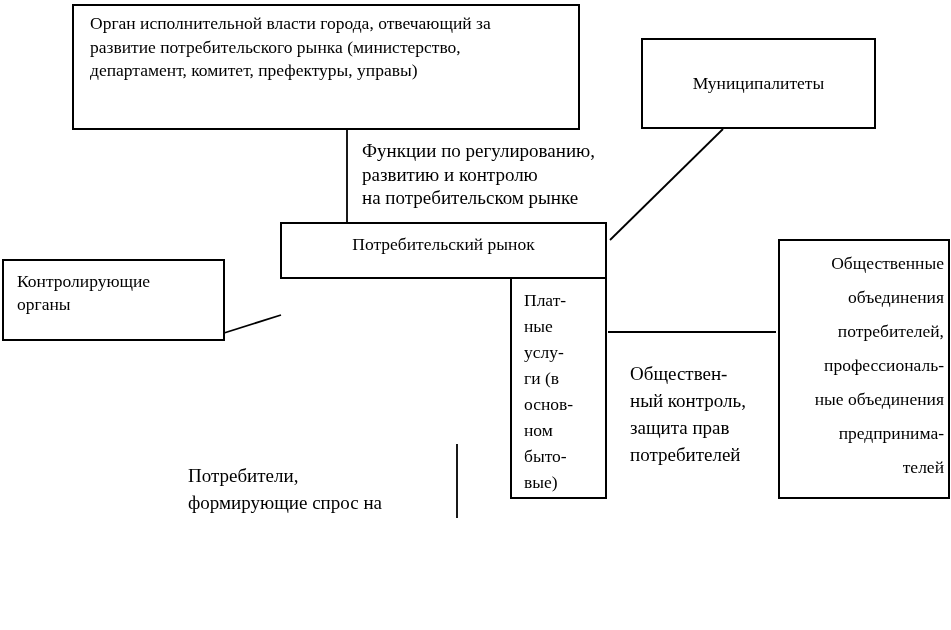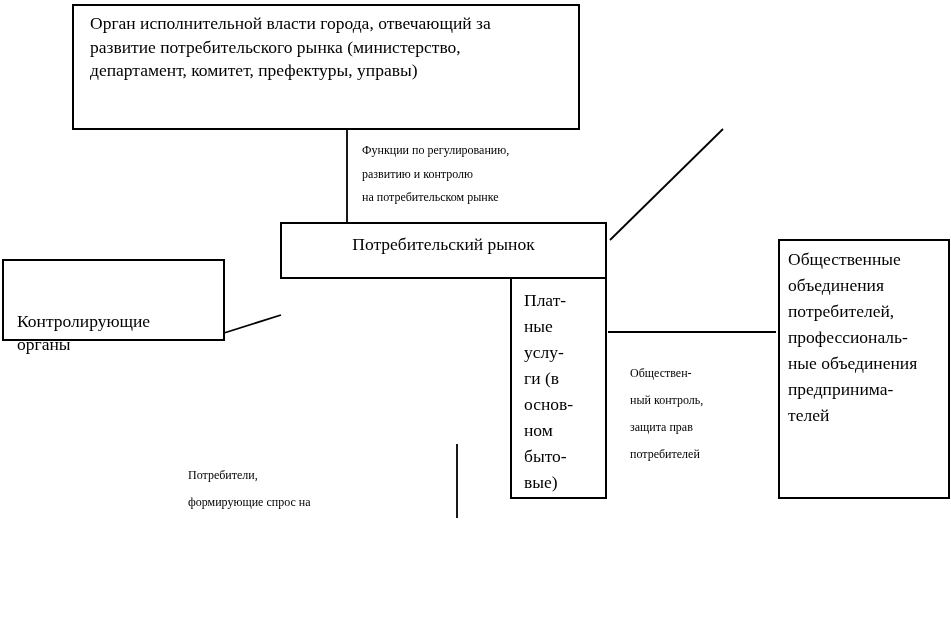--- a/index.html
+++ b/index.html
@@ -46,30 +46,30 @@
   .market-body { left: 280px; top: 277px; width: 232px; height: 168px; display: flex; }
   .cell { box-sizing: border-box; padding: 9px 8px 0 12px; }
   .cell-trade { width: 105px; border-right: 2px solid #000000; }
   .cell-catering { flex: 1; }
   .cell .txt { line-height: 26px; }
   
   .paid { left: 510px; top: 277px; width: 97px; height: 222px; }
   .paid .txt { padding: 8px 6px 0 12px; line-height: 26px; }
   
   .control { left: 2px; top: 259px; width: 223px; height: 82px; }
-  .control .txt { padding: 9px 10px 0 13px; line-height: 23px; margin-top: 40px; }
+  .control .txt { padding: 9px 10px 0 13px; line-height: 23px; }
   
   .assoc { left: 778px; top: 239px; width: 172px; height: 260px; }
-  .assoc .txt { padding: 5px 20px 0 8px; line-height: 26px; }
+  .assoc .txt { padding: 5px 4px 0 8px; line-height: 34px; text-align: right; }
   
   .population { left: 333px; top: 557px; width: 323px; height: 72px; }
   
   .edge-label {
     position: absolute;
-    font-size: 12px;
+    font-size: 19px;
     white-space: pre-line;
   }
   .lbl-functions { left: 362px; top: 139px; line-height: 23.5px; }
   .lbl-public-control { left: 630px; top: 360px; line-height: 27px; font-family: Liberation Serif, serif; }
   .lbl-consumers { left: 188px; top: 462px; line-height: 27px; }
 </style>
 </head>
 <body>
 
 <div class="canvas">
@@ -81,20 +81,23 @@
     <line x1="608" y1="332" x2="776" y2="332" stroke="#000000" stroke-width="1.8"></line>
     <line x1="457" y1="444" x2="457" y2="557" stroke="#000000" stroke-width="1.8"></line>
   </svg>
 
   <div class="box exec">
     <div class="txt">Орган исполнительной власти города, отвечающий за
 развитие потребительского рынка (министерство,
 департамент, комитет, префектуры, управы)</div>
   </div>
 
+  <div class="box muni center-flex">
+    <div class="txt">Муниципалитеты</div>
+  </div>
 
   <div class="edge-label lbl-functions">Функции по регулированию,
 развитию и контролю
 на потребительском рынке</div>
 
   <div class="box market-header">
     <div class="txt">Потребительский рынок</div>
   </div>
 
 

